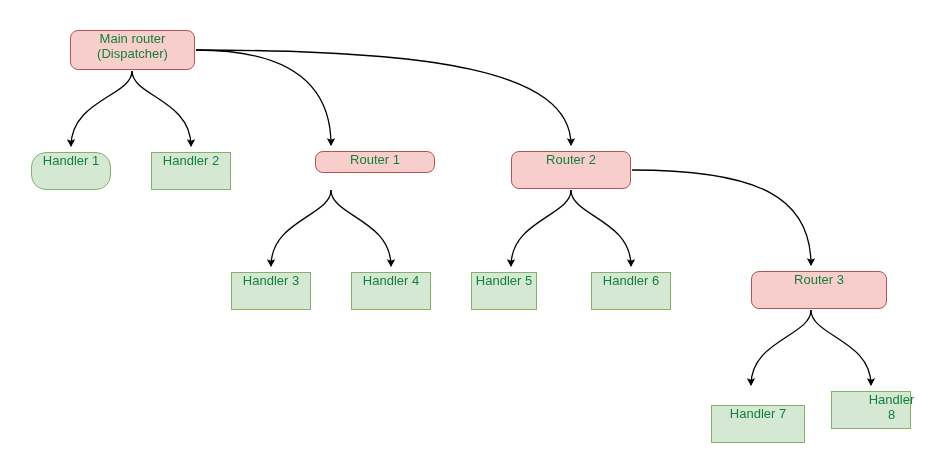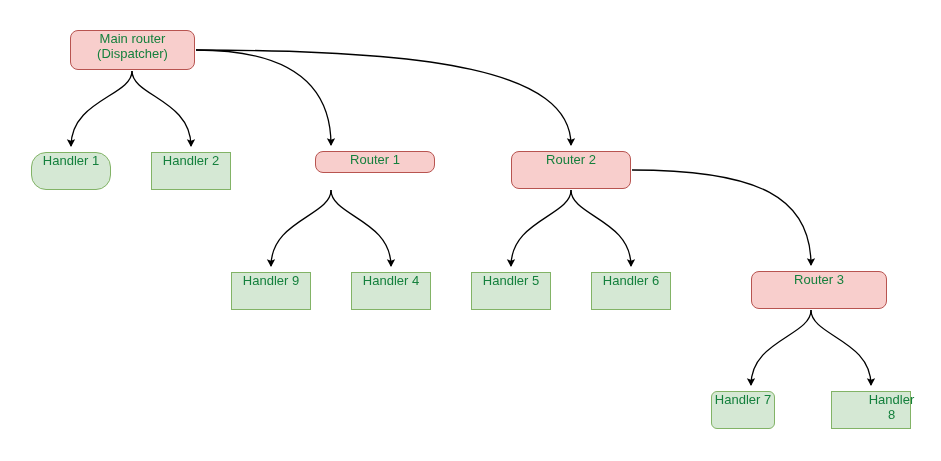--- a/index.html
+++ b/index.html
@@ -77,22 +77,22 @@
       </g>
   </svg>
 
   <div id="node-layer">
       <div class="node node-router" style="left: 70px; top: 30px; width: 125px; height: 40px;"><span class="node-label">Main router
 (Dispatcher)</span></div>
       <div class="node node-handler" style="left: 31px; top: 152px; width: 80px; height: 38px; border-radius: 15px;"><span class="node-label">Handler 1</span></div>
       <div class="node node-handler" style="left: 151px; top: 152px; width: 80px; height: 38px;"><span class="node-label">Handler 2</span></div>
       <div class="node node-router" style="left: 271px; top: 151px; width: 120px; height: 22px; margin-left: 44px;"><span class="node-label">Router 1</span></div>
       <div class="node node-router" style="left: 511px; top: 151px; width: 120px; height: 38px;"><span class="node-label">Router 2</span></div>
-      <div class="node node-handler" style="left: 231px; top: 272px; width: 80px; height: 38px;"><span class="node-label">Handler 9</span></div>
+      <div class="node node-handler" style="left: 231px; top: 272px; width: 80px; height: 38px;"><span class="node-label">Handler 3</span></div>
       <div class="node node-handler" style="left: 351px; top: 272px; width: 80px; height: 38px;"><span class="node-label">Handler 4</span></div>
-      <div class="node node-handler" style="left: 471px; top: 272px; width: 80px; height: 38px;"><span class="node-label">Handler 5</span></div>
+      <div class="node node-handler" style="left: 471px; top: 272px; width: 66px; height: 38px;"><span class="node-label">Handler 5</span></div>
       <div class="node node-handler" style="left: 591px; top: 272px; width: 80px; height: 38px;"><span class="node-label">Handler 6</span></div>
       <div class="node node-router" style="left: 751px; top: 271px; width: 136px; height: 38px;"><span class="node-label">Router 3</span></div>
-      <div class="node node-handler" style="left: 711px; top: 391px; width: 64px; height: 38px; border-radius: 6px;"><span class="node-label">Handler 7</span></div>
+      <div class="node node-handler" style="left: 711px; top: 405px; width: 94px; height: 38px;"><span class="node-label">Handler 7</span></div>
       <div class="node node-handler" style="left: 831px; top: 391px; width: 80px; height: 38px; padding-left: 41px;"><span class="node-label">Handler 8</span></div>
     </div>
 
 </div>
 
 </body></html>

